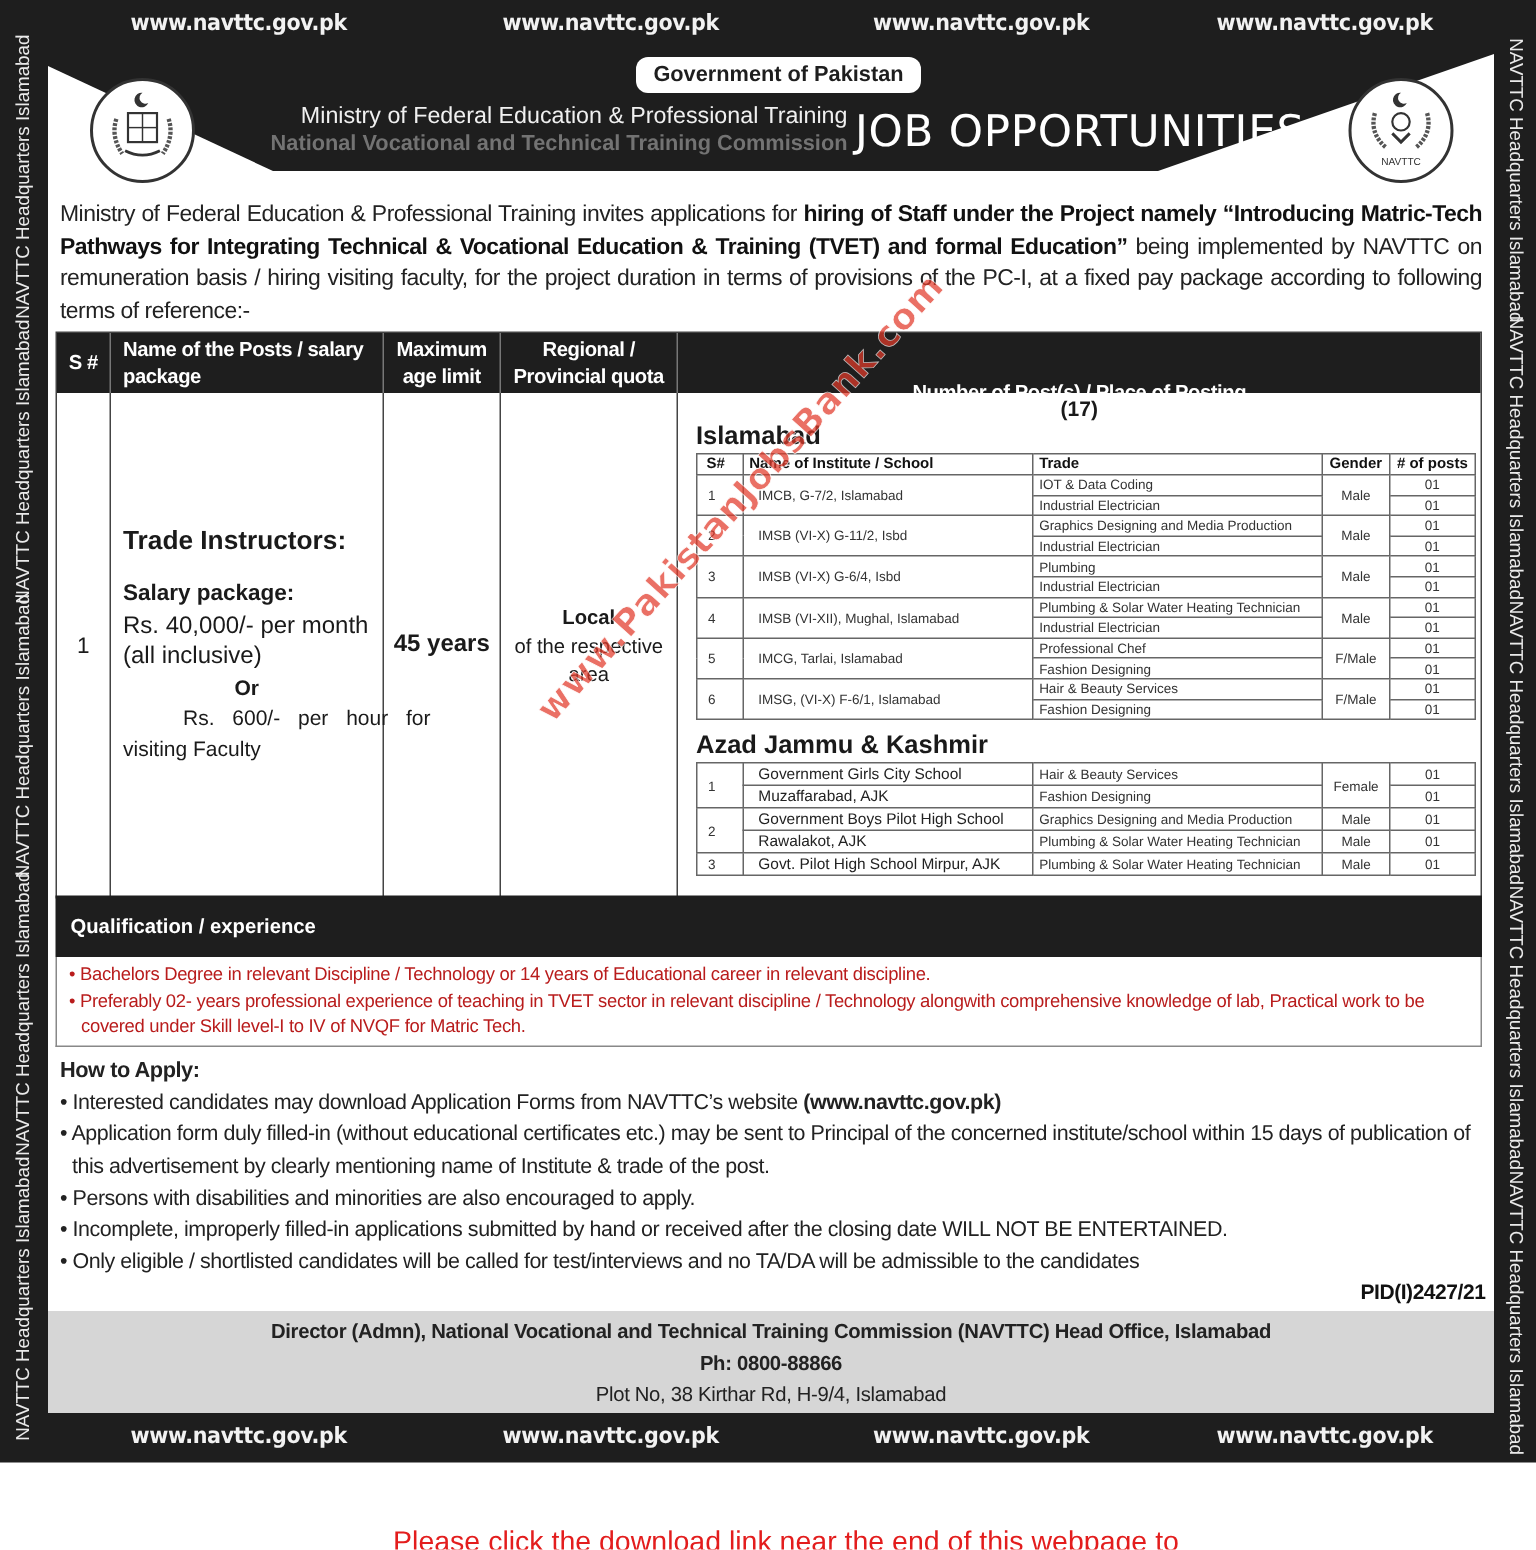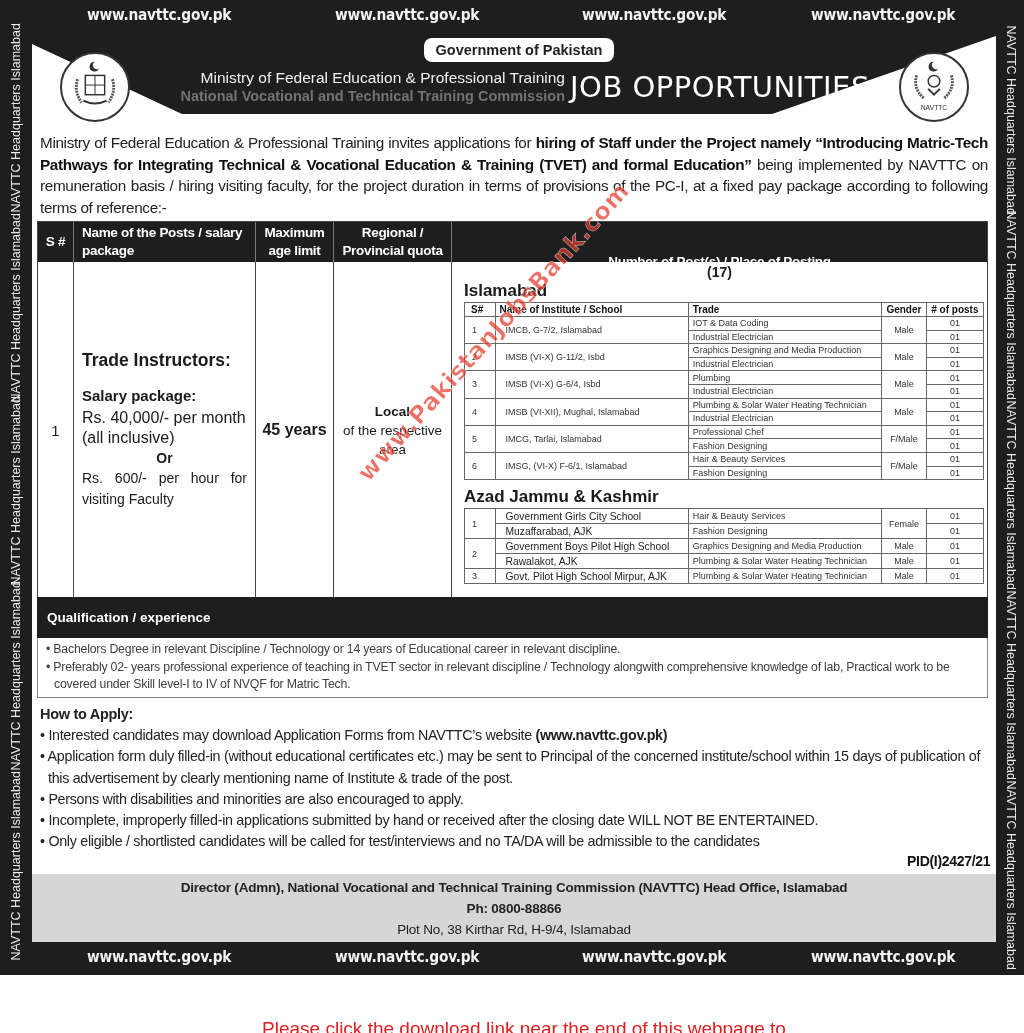--- a/index.html
+++ b/index.html
@@ -56,21 +56,21 @@
   .c-quota { width: 118px; }
   .c-post { width: 535px; }
   .mt-head .c-name { justify-content: flex-start; text-align: left; padding-left: 8px; }
 
   .sn-val { font-size: 15px; }
   .name-cell { flex-direction: column; align-items: flex-start !important; justify-content: center; padding: 0 8px; }
   .trade-title { font-size: 17.5px; font-weight: bold; margin-bottom: 16px; }
   .salary-title { font-size: 15px; font-weight: bold; margin-bottom: 4px; }
   .salary-line { font-size: 16px; line-height: 20px; }
   .or-line { font-size: 14px; font-weight: bold; align-self: center; line-height: 20px; }
-  .visit-line { font-size: 14px; line-height: 21px; text-align: justify; text-align-last: justify; width: 100%; }
+  .visit-line { font-size: 14px; line-height: 21px; text-align: justify; text-align-last: justify; width: 100%; margin-left: 40px; }
   .visit-line2 { font-size: 14px; line-height: 21px; }
   .age-val { font-size: 16px; font-weight: bold; }
   .quota-cell { flex-direction: column; text-align: center; }
   .quota-b { font-size: 13.5px; font-weight: bold; line-height: 19px; }
   .quota-n { font-size: 13.5px; line-height: 19px; }
 
   .post-cell { position: relative; display: block !important; padding: 0 6px; }
   .post-count { text-align: center; font-size: 14px; font-weight: bold; margin-top: 2px; height: 16px; line-height: 16px; }
   .region-title { font-size: 17px; font-weight: bold; padding-left: 6px; line-height: 22px; }
   .region-title.ajk { margin-top: 6px; }
@@ -82,21 +82,21 @@
   table.sub td.sn { width: 30px; padding-left: 7px; }
   table.sub td.inst { width: 190px; padding-left: 10px; }
   table.sub.ajk td { height: 15px; }
   table.sub.ajk td.inst { font-size: 10.3px; color: #222; line-height: 13px; }
 
   
   .watermark { position: absolute; left: 320px; top: 440px; color: #e23a2a; font-size: 24px; font-weight: bold; opacity: 0.72; transform: rotate(-48deg); transform-origin: left top; white-space: nowrap; letter-spacing: 0.5px; font-family: "DejaVu Sans", sans-serif; -webkit-text-stroke: 0.5px #ffffff; }
 
   
   .qual-bar { position: absolute; left: 5px; top: 569px; width: 951px; height: 41px; background: #1e1e1e; color: #fff; font-size: 13.5px; font-weight: bold; padding-left: 10px; line-height: 41px; }
-  .qual-body { position: absolute; left: 5px; top: 610px; width: 951px; height: 60px; border: 1px solid #888; border-top: none; padding: 3px 8px; font-size: 12.3px; line-height: 17.5px; color: #404040; letter-spacing: -0.2px; }
+  .qual-body { position: absolute; left: 5px; top: 610px; width: 951px; height: 60px; border: 1px solid #888; border-top: none; padding: 3px 8px; font-size: 12.3px; line-height: 17.5px; color: #b91c1c; letter-spacing: -0.2px; }
   .qual-body .item { padding-left: 8px; text-indent: -8px; }
 
   
   .apply { position: absolute; left: 8px; top: 676px; width: 950px; font-size: 14.3px; line-height: 21.2px; color: #222; letter-spacing: -0.3px; }
   .apply-title { font-weight: bold; font-size: 14.5px; }
   .apply .item { padding-left: 8px; text-indent: -8px; }
   .pid { position: absolute; left: 875px; top: 825px; font-size: 14px; font-weight: bold; color: #111; letter-spacing: -0.3px; }
 
   
   .contact { position: absolute; left: 0; top: 846px; width: 964px; height: 85px; background: #d6d6d6; text-align: center; font-size: 13.5px; line-height: 21px; padding-top: 3px; color: #222; letter-spacing: -0.2px; }

